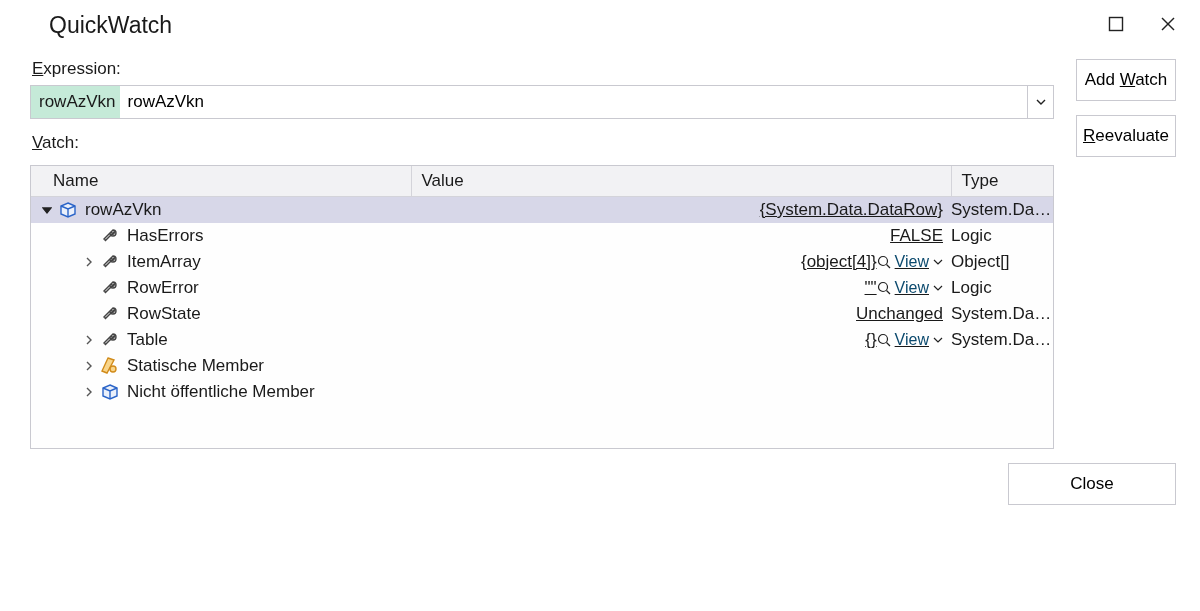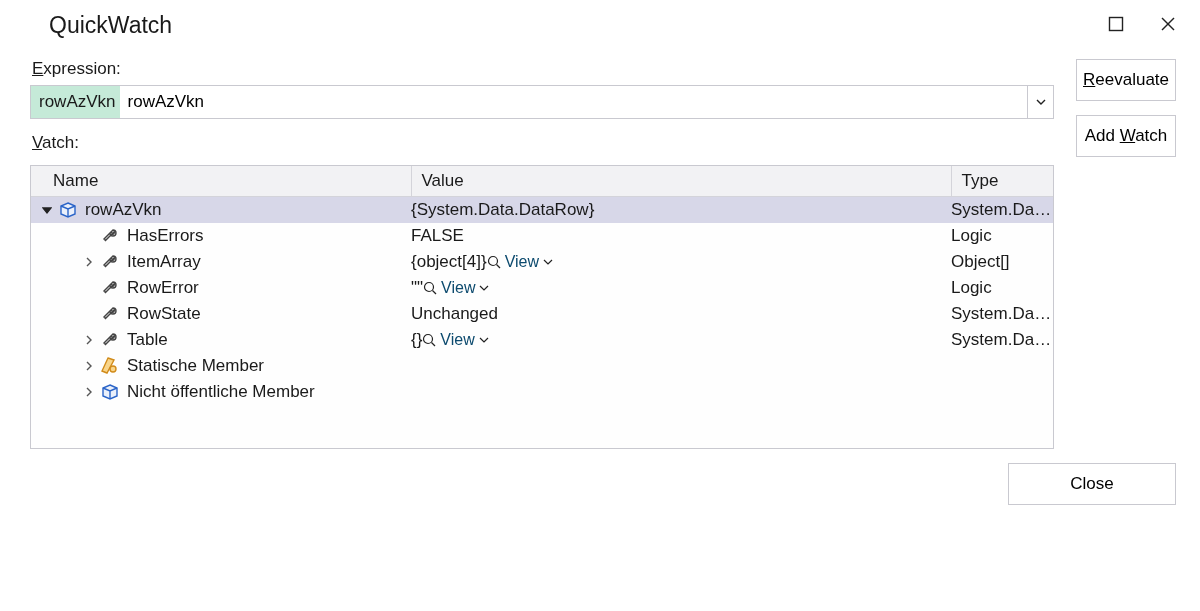--- a/index.html
+++ b/index.html
@@ -149,22 +149,23 @@
   .icon {
     width: 22px; height: 22px;
     display: flex; align-items: center; justify-content: center;
     margin-right: 6px;
     flex-shrink: 0;
   }
   .lvl1 .cell-name { padding-left: 24px; }
 
   .cell-value { padding-left: 6px; }
   .cell-value .valwrap {
-    display: flex; align-items: center; justify-content: flex-start;
+    display: flex; align-items: center; justify-content: flex-end;
     padding-right: 8px;
+    text-decoration: underline;
   }
   .view-btn {
     display: inline-flex; align-items: center; gap: 4px;
     font-size: 16px; color: #0c4a6e;
   }
   .view-btn svg { stroke: #222; stroke-width: 1.2; fill: none; }
   .cell-type { padding-left: 6px; }
 
   
   .footer {
@@ -445,23 +446,23 @@
               </td>
               <td class="cell-type"></td>
             </tr>
           </tbody>
       </table>
     </div>
   </div>
 
   <div class="right-col">
     <button class="btn">
-      <span class="mn">R</span><span>eevaluate</span>
+      <span>Add </span><span class="mn">W</span><span>atch</span>
     </button>
     <button class="btn">
-      <span>Add </span><span class="mn">W</span><span>atch</span>
+      <span class="mn">R</span><span>eevaluate</span>
     </button>
   </div>
 </div>
 
 <div class="footer">
   <button class="btn" style="width:168px">Close</button>
 </div>
 
 </body></html>

